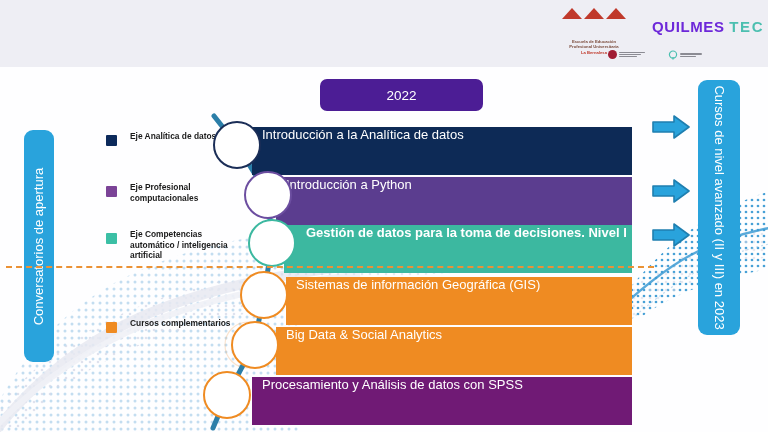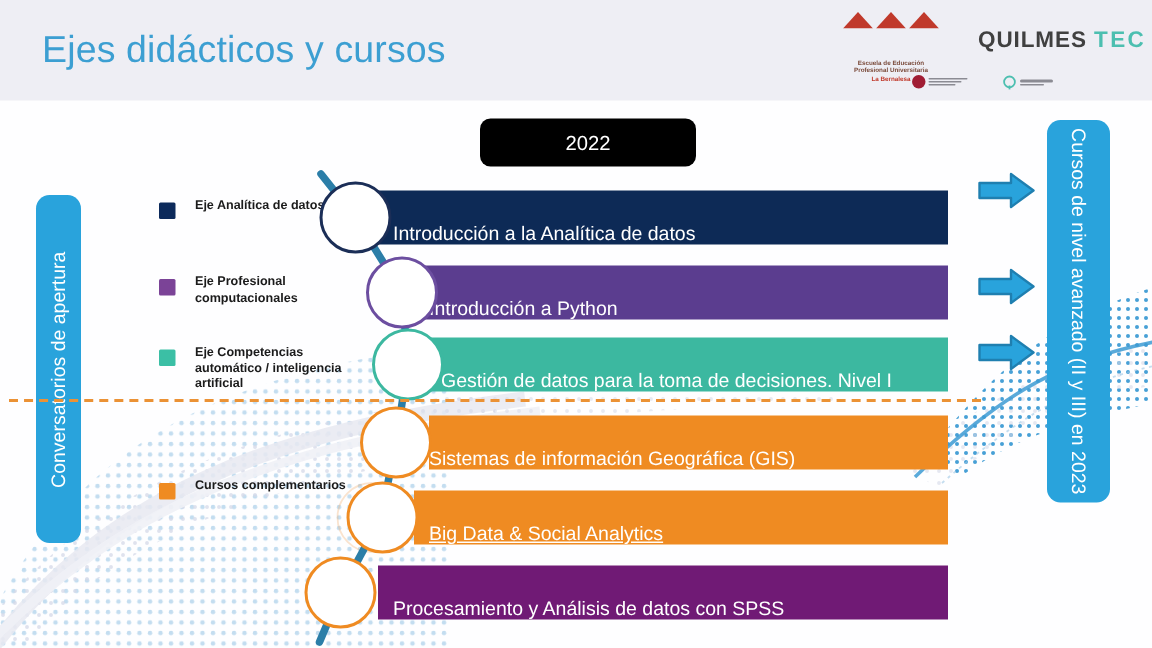--- a/index.html
+++ b/index.html
@@ -32,35 +32,35 @@
   }
   .esep-sub{
     position:absolute;left:0;top:31px;width:72px;text-align:center;
     font-size:4.2px;line-height:5.4px;color:#7a4a3a;font-weight:bold;
   }
   .esep-sub .red{color:#c0392b;}
   .logo-quilmes{
     position:absolute;left:652px;top:18px;
     font-weight:bold;font-size:15px;letter-spacing:.6px;white-space:nowrap;
   }
-  .q-dark{color:#404040;}
+  .q-dark{color:#6d28d9;}
   .q-teal{color:#4cbfb0;letter-spacing:1.6px;}
   .minilogos{position:absolute;left:608px;top:48px;width:120px;height:17px;}
   .ml{position:absolute;display:flex;align-items:center;gap:2px;}
   .ml .dot{width:9px;height:9px;border-radius:50%;display:block;}
   .ml .bars{display:flex;flex-direction:column;gap:1px;}
   .ml .bars i{display:block;height:1.3px;background:#8b8b93;border-radius:1px;}
 
   
   .deco{position:absolute;inset:0;pointer-events:none;}
 
   
   .year-pill{
-    position:absolute;left:320px;top:79px;width:144px;height:32px;
-    background:#000000;border-radius:7px;
+    position:absolute;left:320px;top:79px;width:163px;height:32px;
+    background:#4c1d95;border-radius:7px;
     display:flex;align-items:center;justify-content:center;
     color:#ffffff;font-size:13.5px;
   }
 
   
   .side-panel{
     position:absolute;background:#29a3dc;border-radius:9px;
     display:flex;align-items:center;justify-content:center;
     color:#ffffff;
   }
@@ -79,22 +79,22 @@
   .legend-swatch{
     position:absolute;left:0;top:2px;width:11px;height:11px;border-radius:1px;
   }
   .legend-label{
     position:absolute;left:24px;top:-2px;width:102px;
     font-size:8.4px;line-height:10.5px;font-weight:bold;color:#1b1b1b;
   }
 
   
   .bar{
-    position:absolute;left:0;height:36px;
-    display:flex;align-items:flex-end;
+    position:absolute;left:0;height:48px;
+    display:flex;align-items:flex-start;
     color:#ffffff;
   }
   .bar span{padding-left:0;font-size:13px;white-space:nowrap;}
   .node{
     position:absolute;border-radius:50%;background:#ffffff;
     box-sizing:border-box;
   }
 
   
   .divider{
@@ -158,21 +158,20 @@
     <g clip-path="url(#clipRight2)" opacity="0.6">
       <rect x="590" y="200" width="210" height="150" fill="url(#dotsC)"></rect>
     </g>
     <path d="M610,318 C670,260 710,238 780,226" fill="none" stroke="#3d9bd4" stroke-width="2.4" opacity="0.85"></path>
     <path d="M628,322 C690,268 730,250 790,240" fill="none" stroke="#9cc7e5" stroke-width="1.2" opacity="0.6" stroke-dasharray="2 3"></path>
 
     <circle cx="248" cy="345" r="23" fill="none" stroke="#f3b274" stroke-width="1.2" opacity="0.35"></circle>
   </svg>
 
   <div class="header-band"></div>
-  <div class="slide-title">Ejes didácticos y cursos</div>
 
   <div class="logo-esep">
     <svg class="esep-chevrons" viewBox="0 0 64 11" xmlns="http://www.w3.org/2000/svg">
       <path d="M0,11 L10,0 L20,11 Z" fill="#c0392b"></path>
       <path d="M22,11 L32,0 L42,11 Z" fill="#c0392b"></path>
       <path d="M44,11 L54,0 L64,11 Z" fill="#c0392b"></path>
     </svg>
     <div class="esep-sub">
       <div>Escuela de Educación</div>
       <div>Profesional Universitaria</div>
@@ -243,30 +242,30 @@
     <span style="margin-left:10px;">Introducción a la Analítica  de datos</span>
   </div>
   <div class="node" style="left:213px;top:121px;width:48px;height:48px;border:2.4px solid #1b2e57;"></div>
 
   <div class="bar" style="left:276px;top:177px;width:356px;background:#5b3d8f;">
     <span style="margin-left:10px;">Introducción a Python</span>
   </div>
   <div class="node" style="left:244px;top:171px;width:48px;height:48px;border:2.4px solid #6c4ea0;"></div>
 
   <div class="bar" style="left:284px;top:225px;width:348px;background:#3cb8a0;">
-    <span style="margin-left:10px;">Gestión de datos para la toma de decisiones. Nivel I</span>
+    <span style="margin-left:22px;font-weight:bold;">Gestión de datos para la toma de decisiones. Nivel I</span>
   </div>
   <div class="node" style="left:248px;top:219px;width:48px;height:48px;border:2.4px solid #3cb8a0;"></div>
 
   <div class="bar" style="left:286px;top:277px;width:346px;background:#ef8b22;">
-    <span style="">Sistemas de información Geográfica (GIS)</span>
+    <span style="margin-left:10px;">Sistemas de información Geográfica (GIS)</span>
   </div>
   <div class="node" style="left:240px;top:271px;width:48px;height:48px;border:2.4px solid #ef8b22;"></div>
 
-  <div class="bar" style="left:276px;top:327px;width:356px;background:#ef8b22;text-decoration:underline;">
+  <div class="bar" style="left:276px;top:327px;width:356px;background:#ef8b22;">
     <span style="margin-left:10px;">Big Data &amp; Social Analytics</span>
   </div>
   <div class="node" style="left:231px;top:321px;width:48px;height:48px;border:2.4px solid #ef8b22;"></div>
 
   <div class="bar" style="left:252px;top:377px;width:380px;background:#701a75;">
     <span style="margin-left:10px;">Procesamiento y Análisis de datos con SPSS</span>
   </div>
   <div class="node" style="left:203px;top:371px;width:48px;height:48px;border:2.4px solid #ef8b22;"></div>
 
   <div class="divider"></div>

